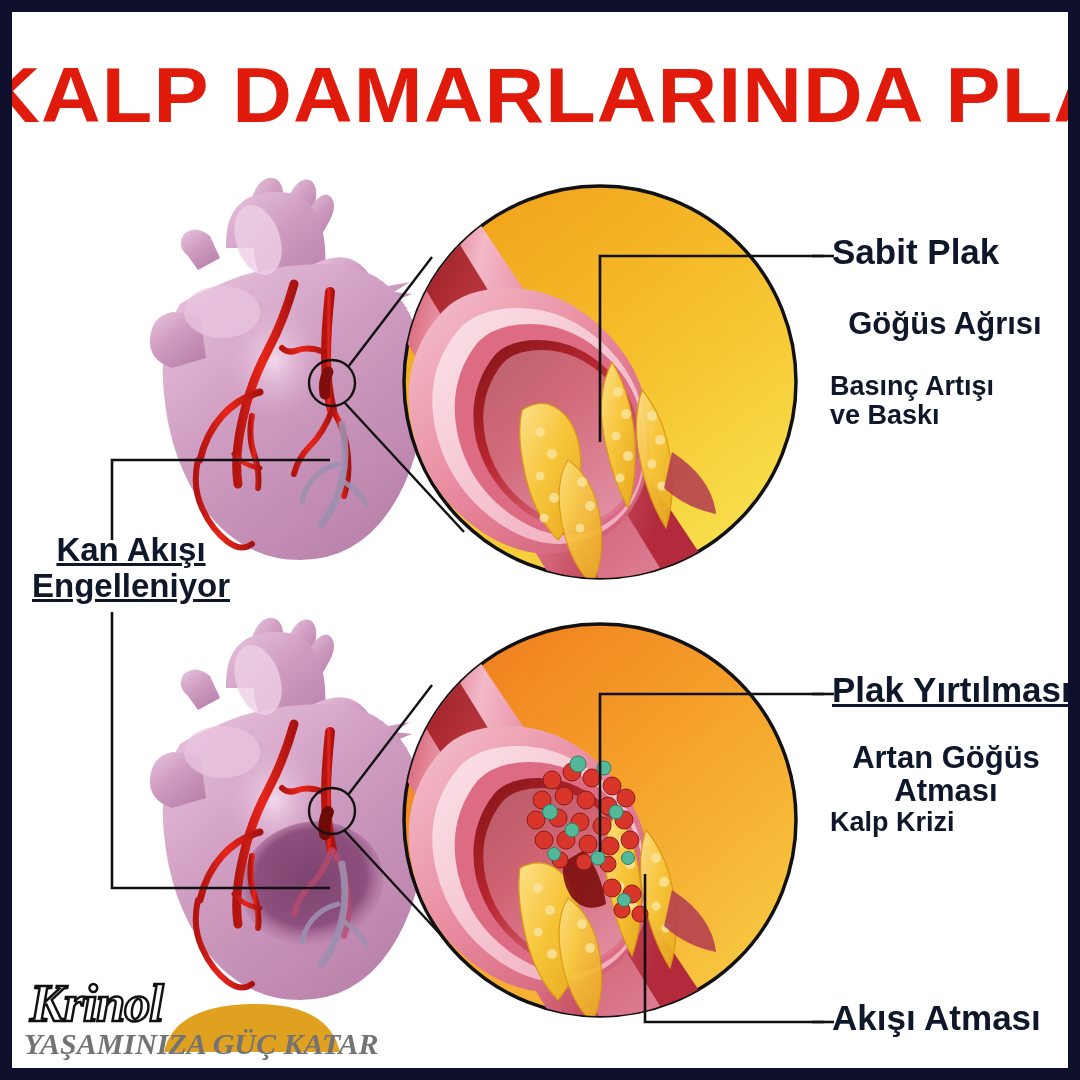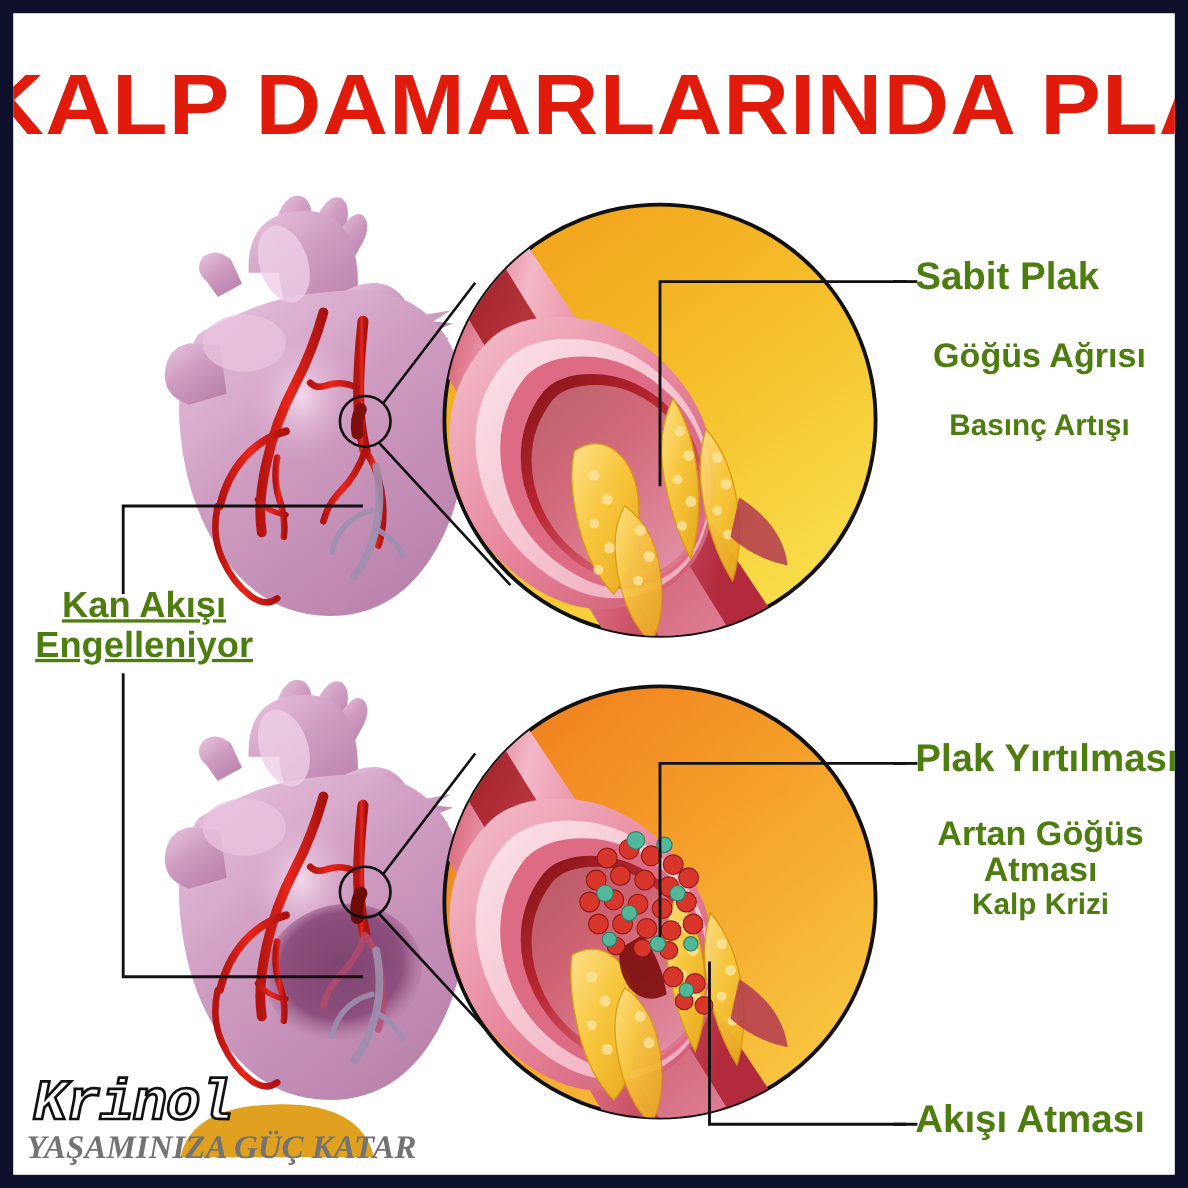--- a/index.html
+++ b/index.html
@@ -27,30 +27,30 @@
     font-size:78px;
     letter-spacing:1px;
     color:#e11b0c;
     transform:scaleX(1.06);
     transform-origin:50% 50%;
     white-space:nowrap;
   }
   
   svg.stage{position:absolute;left:0;top:0;width:1056px;height:1056px;}
   
-  .lbl{position:absolute;font-family:"Liberation Sans",sans-serif;color:#4d7c0f;}
+  .lbl{position:absolute;font-family:"Liberation Sans",sans-serif;color:#0f172a;}
   .lbl-main{font-weight:bold;font-size:35px;line-height:1.05;white-space:nowrap;}
   .lbl-sub{font-weight:bold;font-size:31px;line-height:1.06;text-align:center;}
-  .lbl-sub2{font-weight:bold;font-size:27px;line-height:1.06;text-align:center;}
+  .lbl-sub2{font-weight:bold;font-size:27px;line-height:1.06;}
   .lbl-left{font-weight:bold;font-size:33px;line-height:1.08;text-align:center;text-decoration:underline;}
   
   .logo{position:absolute;left:10px;top:960px;width:350px;height:96px;}
   .logo-word{
     position:absolute;left:8px;top:2px;
-    font-family:Liberation Mono, monospace;
+    font-family:Liberation Serif, serif;
     font-weight:bold;font-style:italic;
     font-size:52px;color:#ffffff;
     -webkit-text-stroke:2.5px #111;
     letter-spacing:-1px;
   }
   .logo-tag{
     position:absolute;left:2px;top:55px;
     font-family:"Liberation Serif",serif;
     font-weight:bold;font-style:italic;
     font-size:30px;color:#737373;
@@ -439,28 +439,29 @@
   </svg>
 
   <div class="lbl lbl-main" style="left:820px; top:222px;">Sabit Plak</div>
 
   <div class="lbl lbl-sub" style="left:818px; top:296px; width:230px;">
     <div>Göğüs Ağrısı</div>
   </div>
 
   <div class="lbl lbl-sub2" style="left:818px; top:360px; width:230px;">
     <div>Basınç Artışı</div>
+    <div>ve Baskı</div>
   </div>
 
   <div class="lbl lbl-left" style="left:4px; top:520px; width:230px;">
     <div>Kan Akışı</div>
     <div>Engelleniyor</div>
   </div>
 
-  <div class="lbl lbl-main" style="left:820px; top:660px;">Plak Yırtılması</div>
+  <div class="lbl lbl-main" style="left:820px; top:660px;text-decoration:underline;">Plak Yırtılması</div>
 
   <div class="lbl lbl-sub" style="left:818px; top:730px; width:232px;">
     <div>Artan Göğüs</div>
     <div>Atması</div>
   </div>
 
   <div class="lbl lbl-sub2" style="left:818px; top:796px; width:232px;">
     <div>Kalp Krizi</div>
   </div>
 

